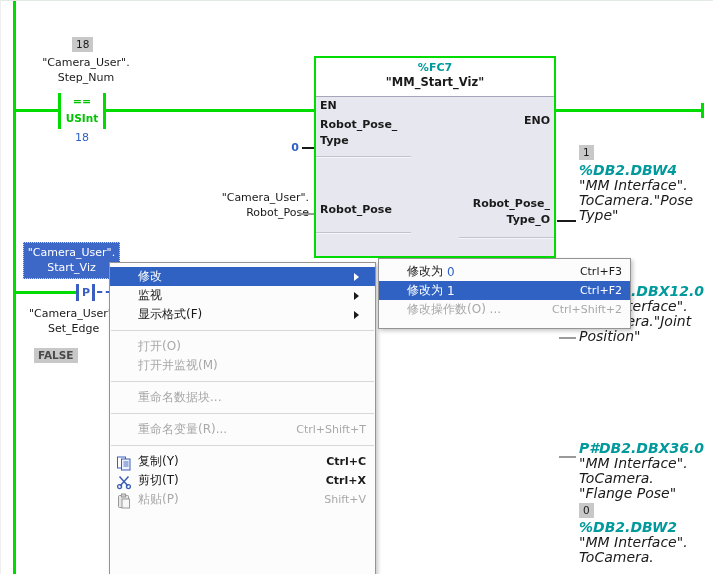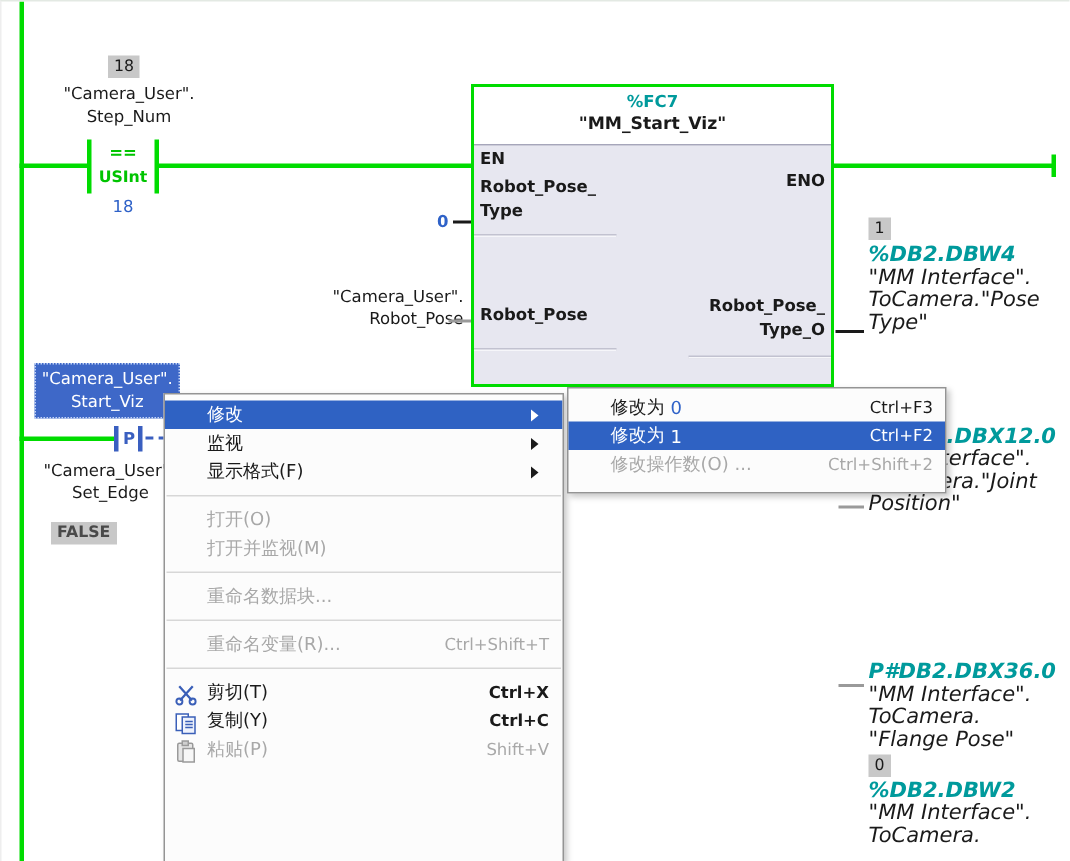--- a/index.html
+++ b/index.html
@@ -147,38 +147,38 @@
       </div>
     <div class="sep"></div>
     <div class="mi dis">
       <span>重命名变量(R)...</span>
         <span class="sc">Ctrl+Shift+T</span>
     </div>
     <div class="sep"></div>
     <div class="mi">
       <span class="micon">
         <svg width="16" height="16" viewBox="0 0 16 16">
+            <rect x="1.5" y="2" width="8" height="11" fill="#fff" stroke="#3a5fb8"></rect>
+            <rect x="5.5" y="4" width="8.5" height="11" fill="#eef2fc" stroke="#3a5fb8"></rect>
+            <path d="M7.5 7h5M7.5 9h5M7.5 11h5" stroke="#3a5fb8" stroke-width="0.9"></path>
+          </svg>
+      </span>
+      <span>复制(Y)</span>
+        <span class="sc b">Ctrl+C</span>
+    </div>
+    <div class="mi">
+      <span class="micon">
+        <svg width="16" height="16" viewBox="0 0 16 16">
             <path d="M3.5 2.5 L12 12 M12.5 2.5 L4 12" stroke="#3a5fb8" stroke-width="1.5" fill="none"></path>
             <circle cx="3.6" cy="12.6" r="2" fill="none" stroke="#3a5fb8" stroke-width="1.3"></circle>
             <circle cx="12.4" cy="12.6" r="2" fill="none" stroke="#3a5fb8" stroke-width="1.3"></circle>
           </svg>
       </span>
       <span>剪切(T)</span>
         <span class="sc b">Ctrl+X</span>
-    </div>
-    <div class="mi">
-      <span class="micon">
-        <svg width="16" height="16" viewBox="0 0 16 16">
-            <rect x="1.5" y="2" width="8" height="11" fill="#fff" stroke="#3a5fb8"></rect>
-            <rect x="5.5" y="4" width="8.5" height="11" fill="#eef2fc" stroke="#3a5fb8"></rect>
-            <path d="M7.5 7h5M7.5 9h5M7.5 11h5" stroke="#3a5fb8" stroke-width="0.9"></path>
-          </svg>
-      </span>
-      <span>复制(Y)</span>
-        <span class="sc b">Ctrl+C</span>
     </div>
     <div class="mi dis">
       <span class="micon">
         <svg width="16" height="16" viewBox="0 0 16 16">
             <rect x="2.5" y="2.5" width="10" height="12" rx="1" fill="#e6e6e6" stroke="#9a9a9a"></rect>
             <rect x="5.5" y="1" width="4" height="3" fill="#cfcfcf" stroke="#9a9a9a"></rect>
             <rect x="6" y="6" width="7.5" height="9" fill="#f7f7f7" stroke="#9a9a9a"></rect>
           </svg>
       </span>
       <span>粘贴(P)</span>

